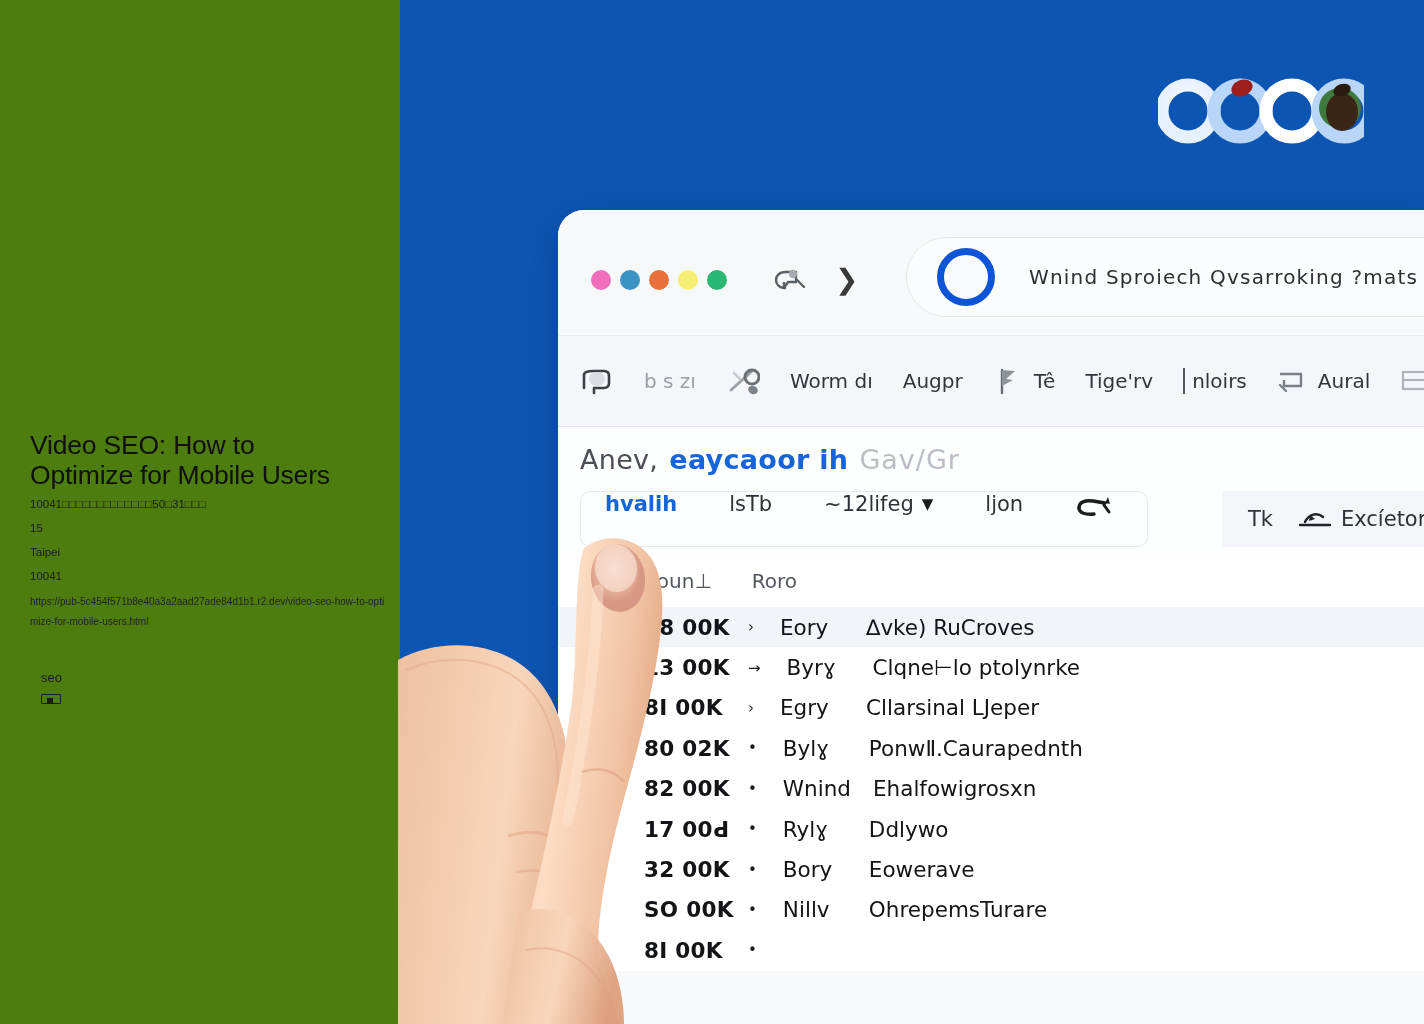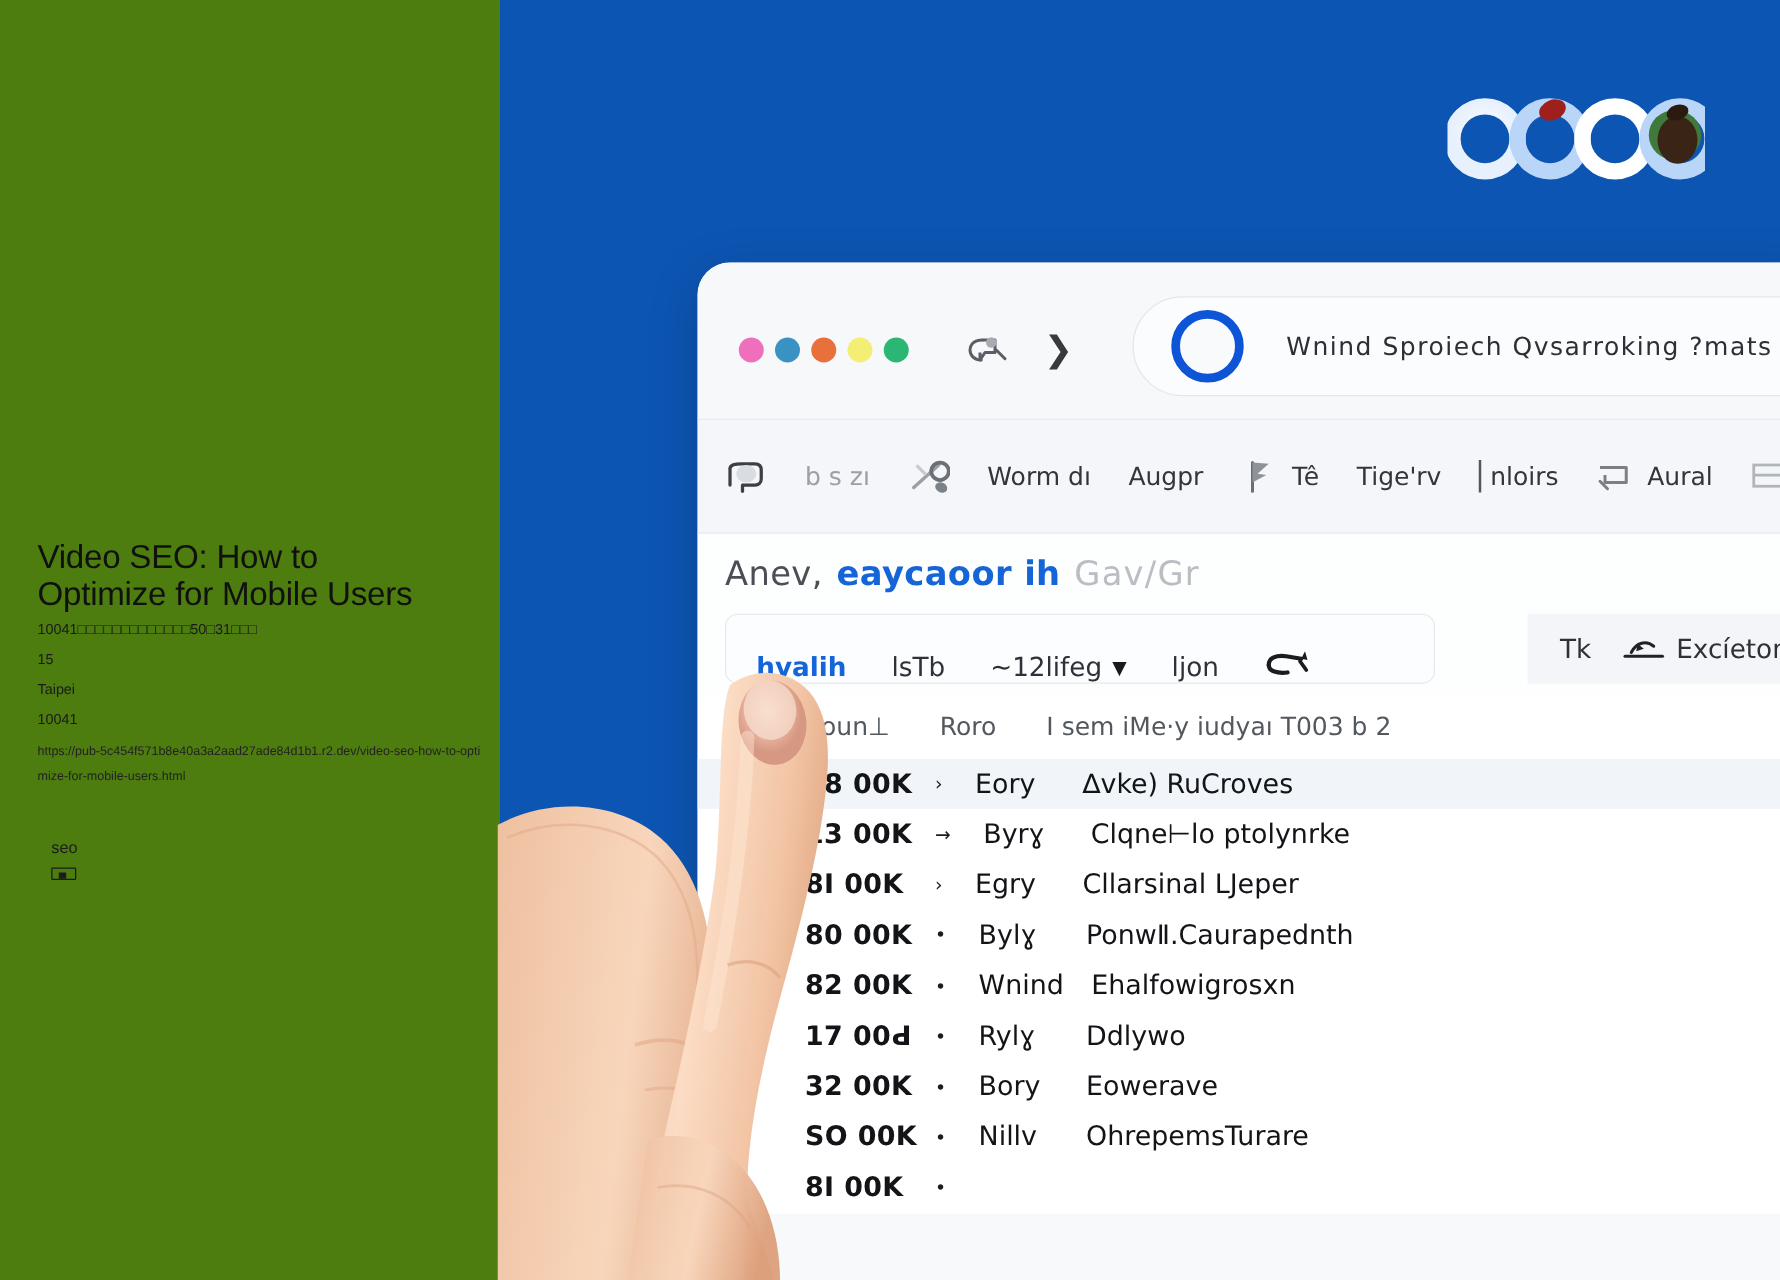--- a/index.html
+++ b/index.html
@@ -160,22 +160,22 @@
   .hl-c { color:#b9bec4; letter-spacing:1px; }
 
   
   .filterbar-wrap { position:relative; height:64px; background:#fdfefe; padding:0 0 0 22px; }
   .filterbar {
     position:absolute; left:22px; top:0;
     width:568px; height:56px;
     background:#fcfdfe;
     border:1.4px solid #e6e9ed;
     border-radius:10px;
-    display:flex; align-items:flex-end;
-    padding-left:24px; gap:36px;
+    display:flex; align-items:flex-start;
+    padding-left:24px; gap:52px;
     overflow:hidden;
   }
   .filterbar2 {
     position:absolute; left:664px; top:0;
     width:260px; height:56px;
     background:#f3f5f8;
     display:flex; align-items:center;
     padding-left:26px; gap:24px;
     overflow:hidden;
   }
@@ -368,21 +368,20 @@
             <path d="M13 7 L18 11 L12 13 Z" fill="#1f2226"></path>
           </svg>
           <span>Excíetonı</span>
         </span>
       </div>
     </div>
 
     <div class="colhead">
       <span>Hly oun⊥</span>
       <span>Roro</span>
-      <span>I sem iMe·y iudyaı T003 b 2</span>
     </div>
 
     <div class="rows" id="rows-container">
         <div class="row alt">
           <span class="r-num">68 00K</span>
           <span class="r-arrow">›</span>
           <span class="r-mid">Eory</span>
           <span class="r-desc">∆vke) RuCroves</span>
         </div>
         <div class="row">
@@ -391,21 +390,21 @@
           <span class="r-mid">Byrɣ</span>
           <span class="r-desc">Clqne⊢lo ptolynrke</span>
         </div>
         <div class="row">
           <span class="r-num">8I 00K</span>
           <span class="r-arrow">›</span>
           <span class="r-mid">Egry</span>
           <span class="r-desc">Cllarsinal LJeper</span>
         </div>
         <div class="row">
-          <span class="r-num">80 00K</span>
+          <span class="r-num">80 02K</span>
           <span class="r-arrow">•</span>
           <span class="r-mid">Bylɣ</span>
           <span class="r-desc">PonwⅡ.Caurapednth</span>
         </div>
         <div class="row">
           <span class="r-num">82 00K</span>
           <span class="r-arrow">•</span>
           <span class="r-mid">Wnind</span>
           <span class="r-desc">Ehalfowigrosxn</span>
         </div>

